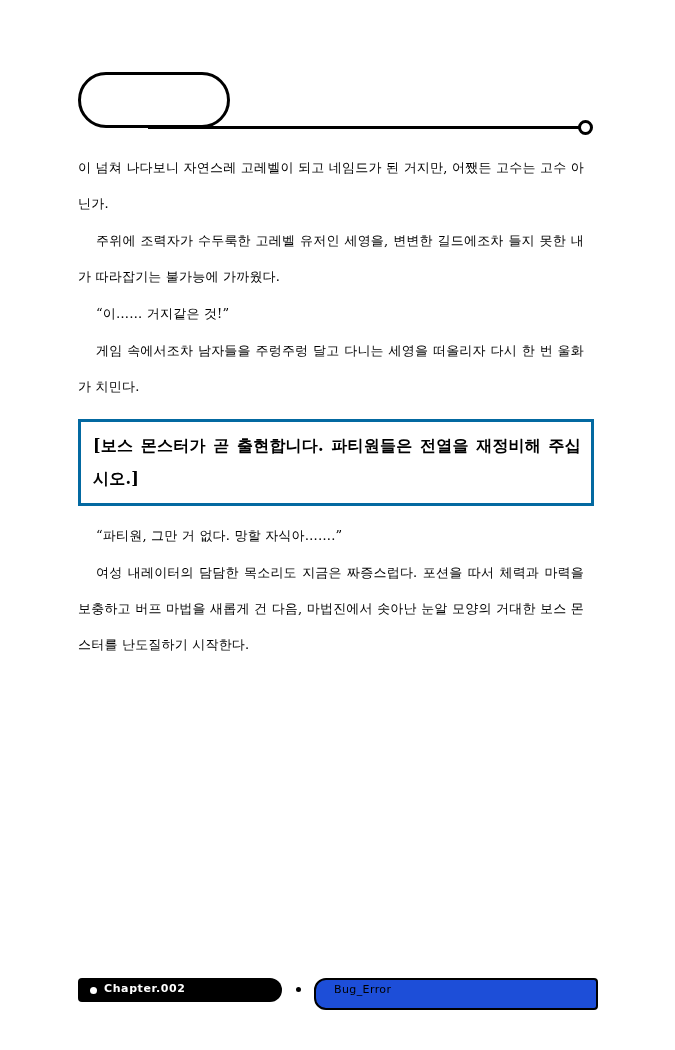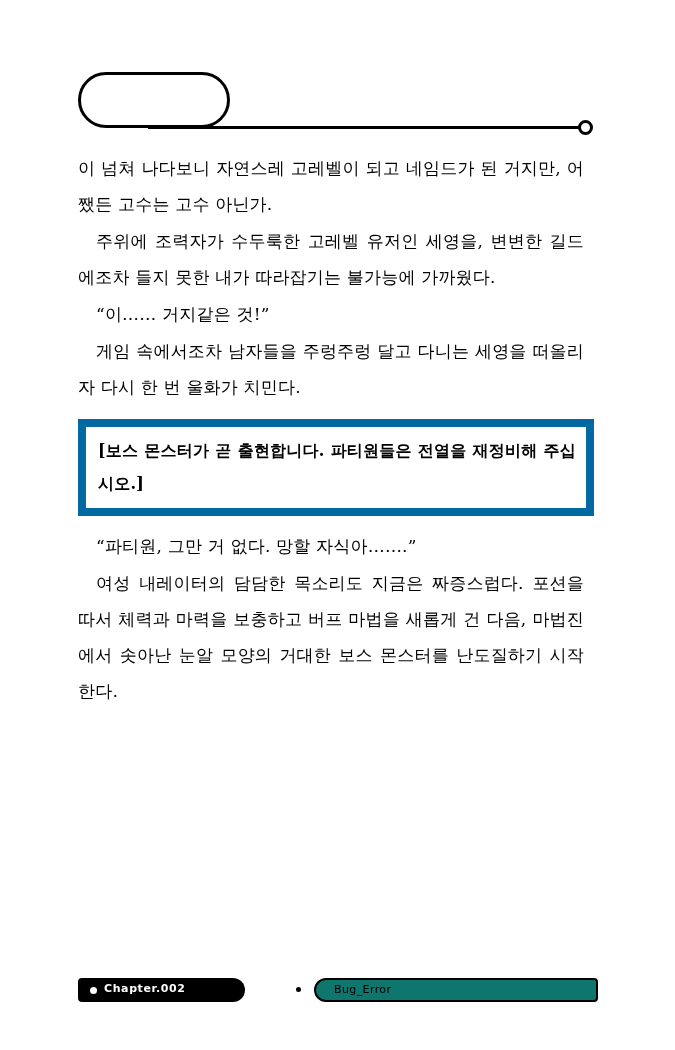--- a/index.html
+++ b/index.html
@@ -79,36 +79,36 @@
 
   
   .body-text {
     position: absolute;
     left: 78px;
     top: 150px;
     width: 516px;
   }
   .para {
     font-family: "DejaVu Serif", serif;
-    font-size: 17px;
+    font-size: 13px;
     line-height: 36px;
     text-align: justify;
     text-justify: inter-ideograph;
     margin: 0 10px 1px 0;
     letter-spacing: 0.2px;
   }
   .para.indent {
     text-indent: 18px;
   }
 
   
   .system-box {
     position: relative;
     margin: 14px 0 12px 0;
-    border: 8px solid #0369a1;
+    border: 3px solid #0369a1;
     padding: 7px 10px 8px 12px;
     box-sizing: border-box;
   }
   .system-box .para {
     font-weight: bold;
     margin: 0;
     line-height: 33px;
     text-indent: 0;
     font-size: 16px;
   }
@@ -118,21 +118,21 @@
     position: absolute;
     left: 78px;
     top: 978px;
     width: 520px;
     height: 26px;
   }
   .footer-left {
     position: absolute;
     left: 0;
     top: 0;
-    width: 167px;
+    width: 204px;
     height: 24px;
     background: #000;
     border-radius: 4px 12px 12px 4px;
   }
   .footer-left-dot {
     position: absolute;
     left: 12px;
     top: 9px;
     width: 7px;
     height: 7px;
@@ -156,25 +156,25 @@
     width: 5px;
     height: 5px;
     background: #000;
     border-radius: 50%;
   }
   .footer-right {
     position: absolute;
     left: 236px;
     top: 0;
     width: 284px;
-    height: 24px;
+    height: 32px;
     border: 2px solid #000;
     border-radius: 12px 4px 4px 12px;
     box-sizing: border-box;
-    background: #0f766e;
+    background: #1d4ed8;
   }
   .footer-right-label {
     position: absolute;
     left: 18px;
     top: 3px;
     font-family: "DejaVu Sans", sans-serif;
     font-size: 11px;
     letter-spacing: 0.4px;
   }
 </style>

